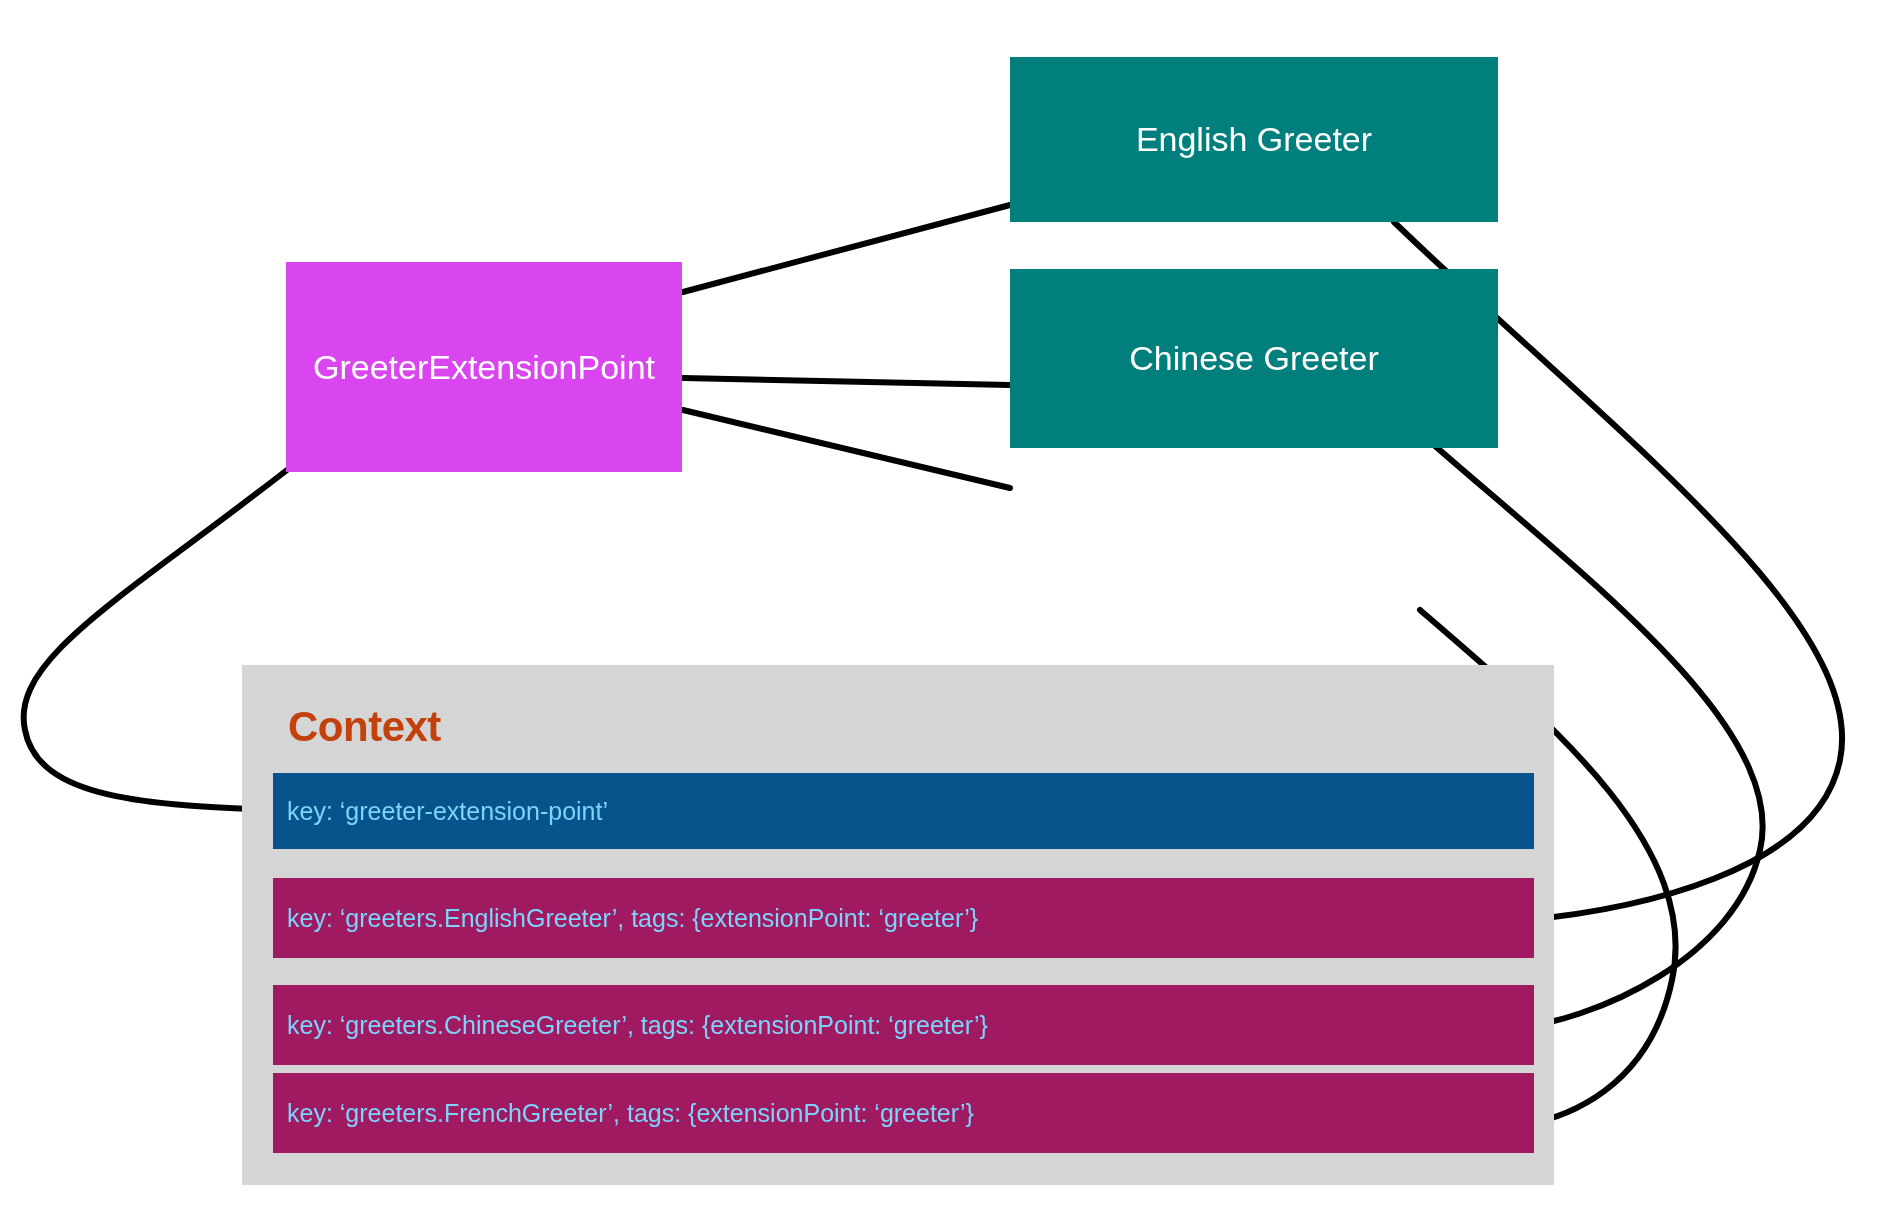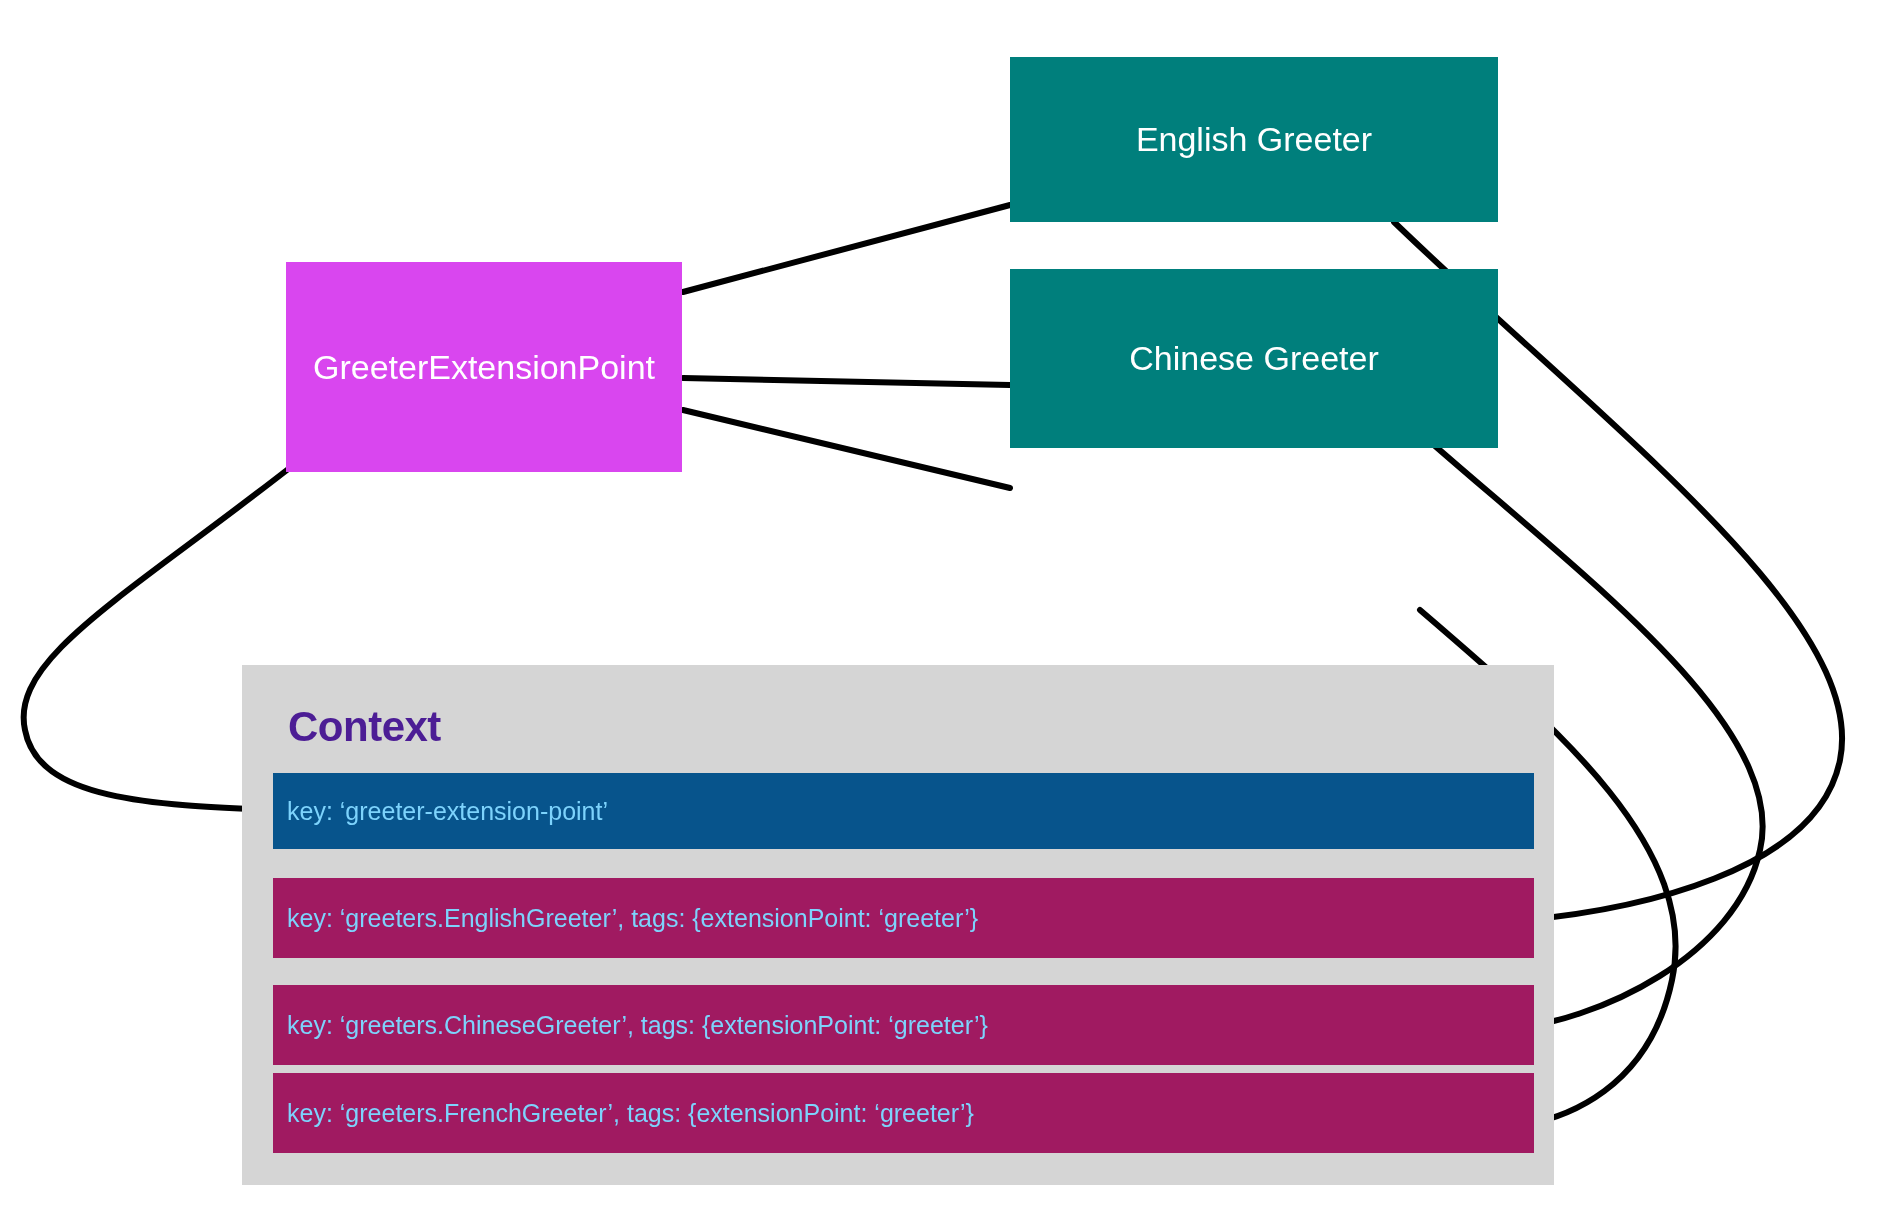--- a/index.html
+++ b/index.html
@@ -62,21 +62,21 @@
     width: 1312px;
     height: 520px;
     background: #d5d5d5;
   }
   .context-title {
     position: absolute;
     left: 46px;
     top: 38px;
     font-size: 42px;
     font-weight: bold;
-    color: #4c1d95;
+    color: #c2410c;
     letter-spacing: -0.5px;
   }
   .ctx-row {
     position: absolute;
     left: 31px;
     width: 1261px;
     box-sizing: border-box;
     display: flex;
     align-items: center;
     color: #7dd3fc;

